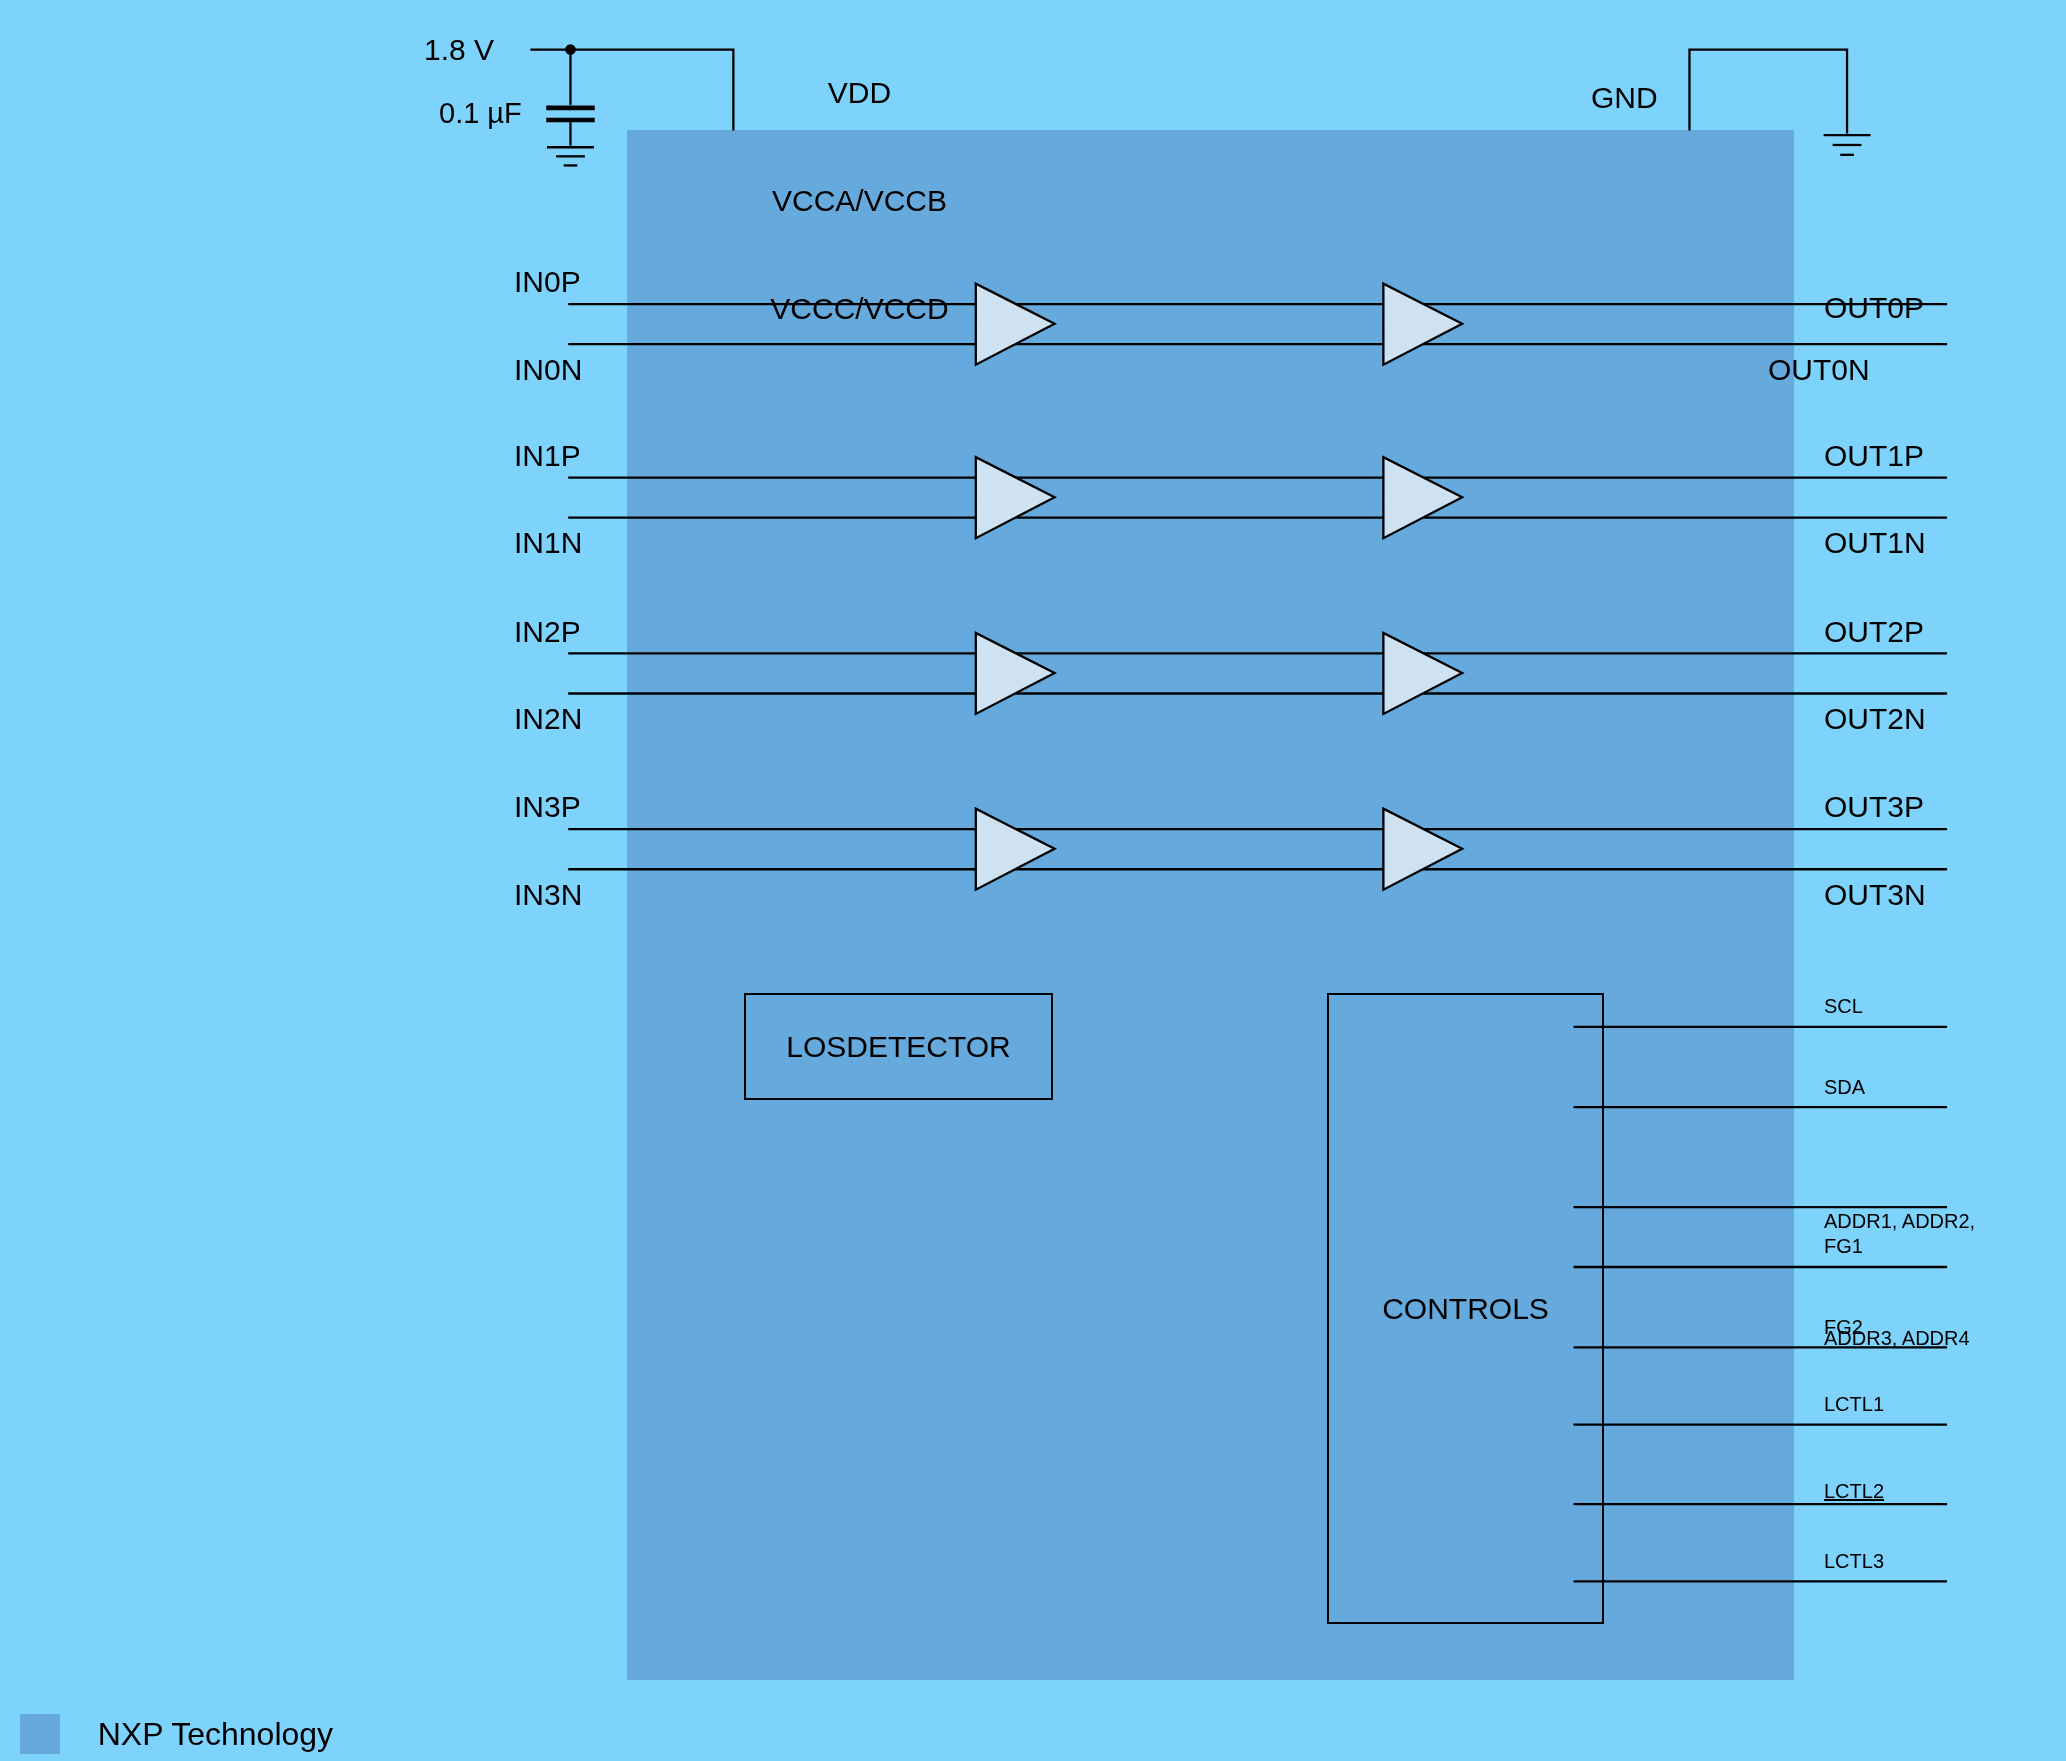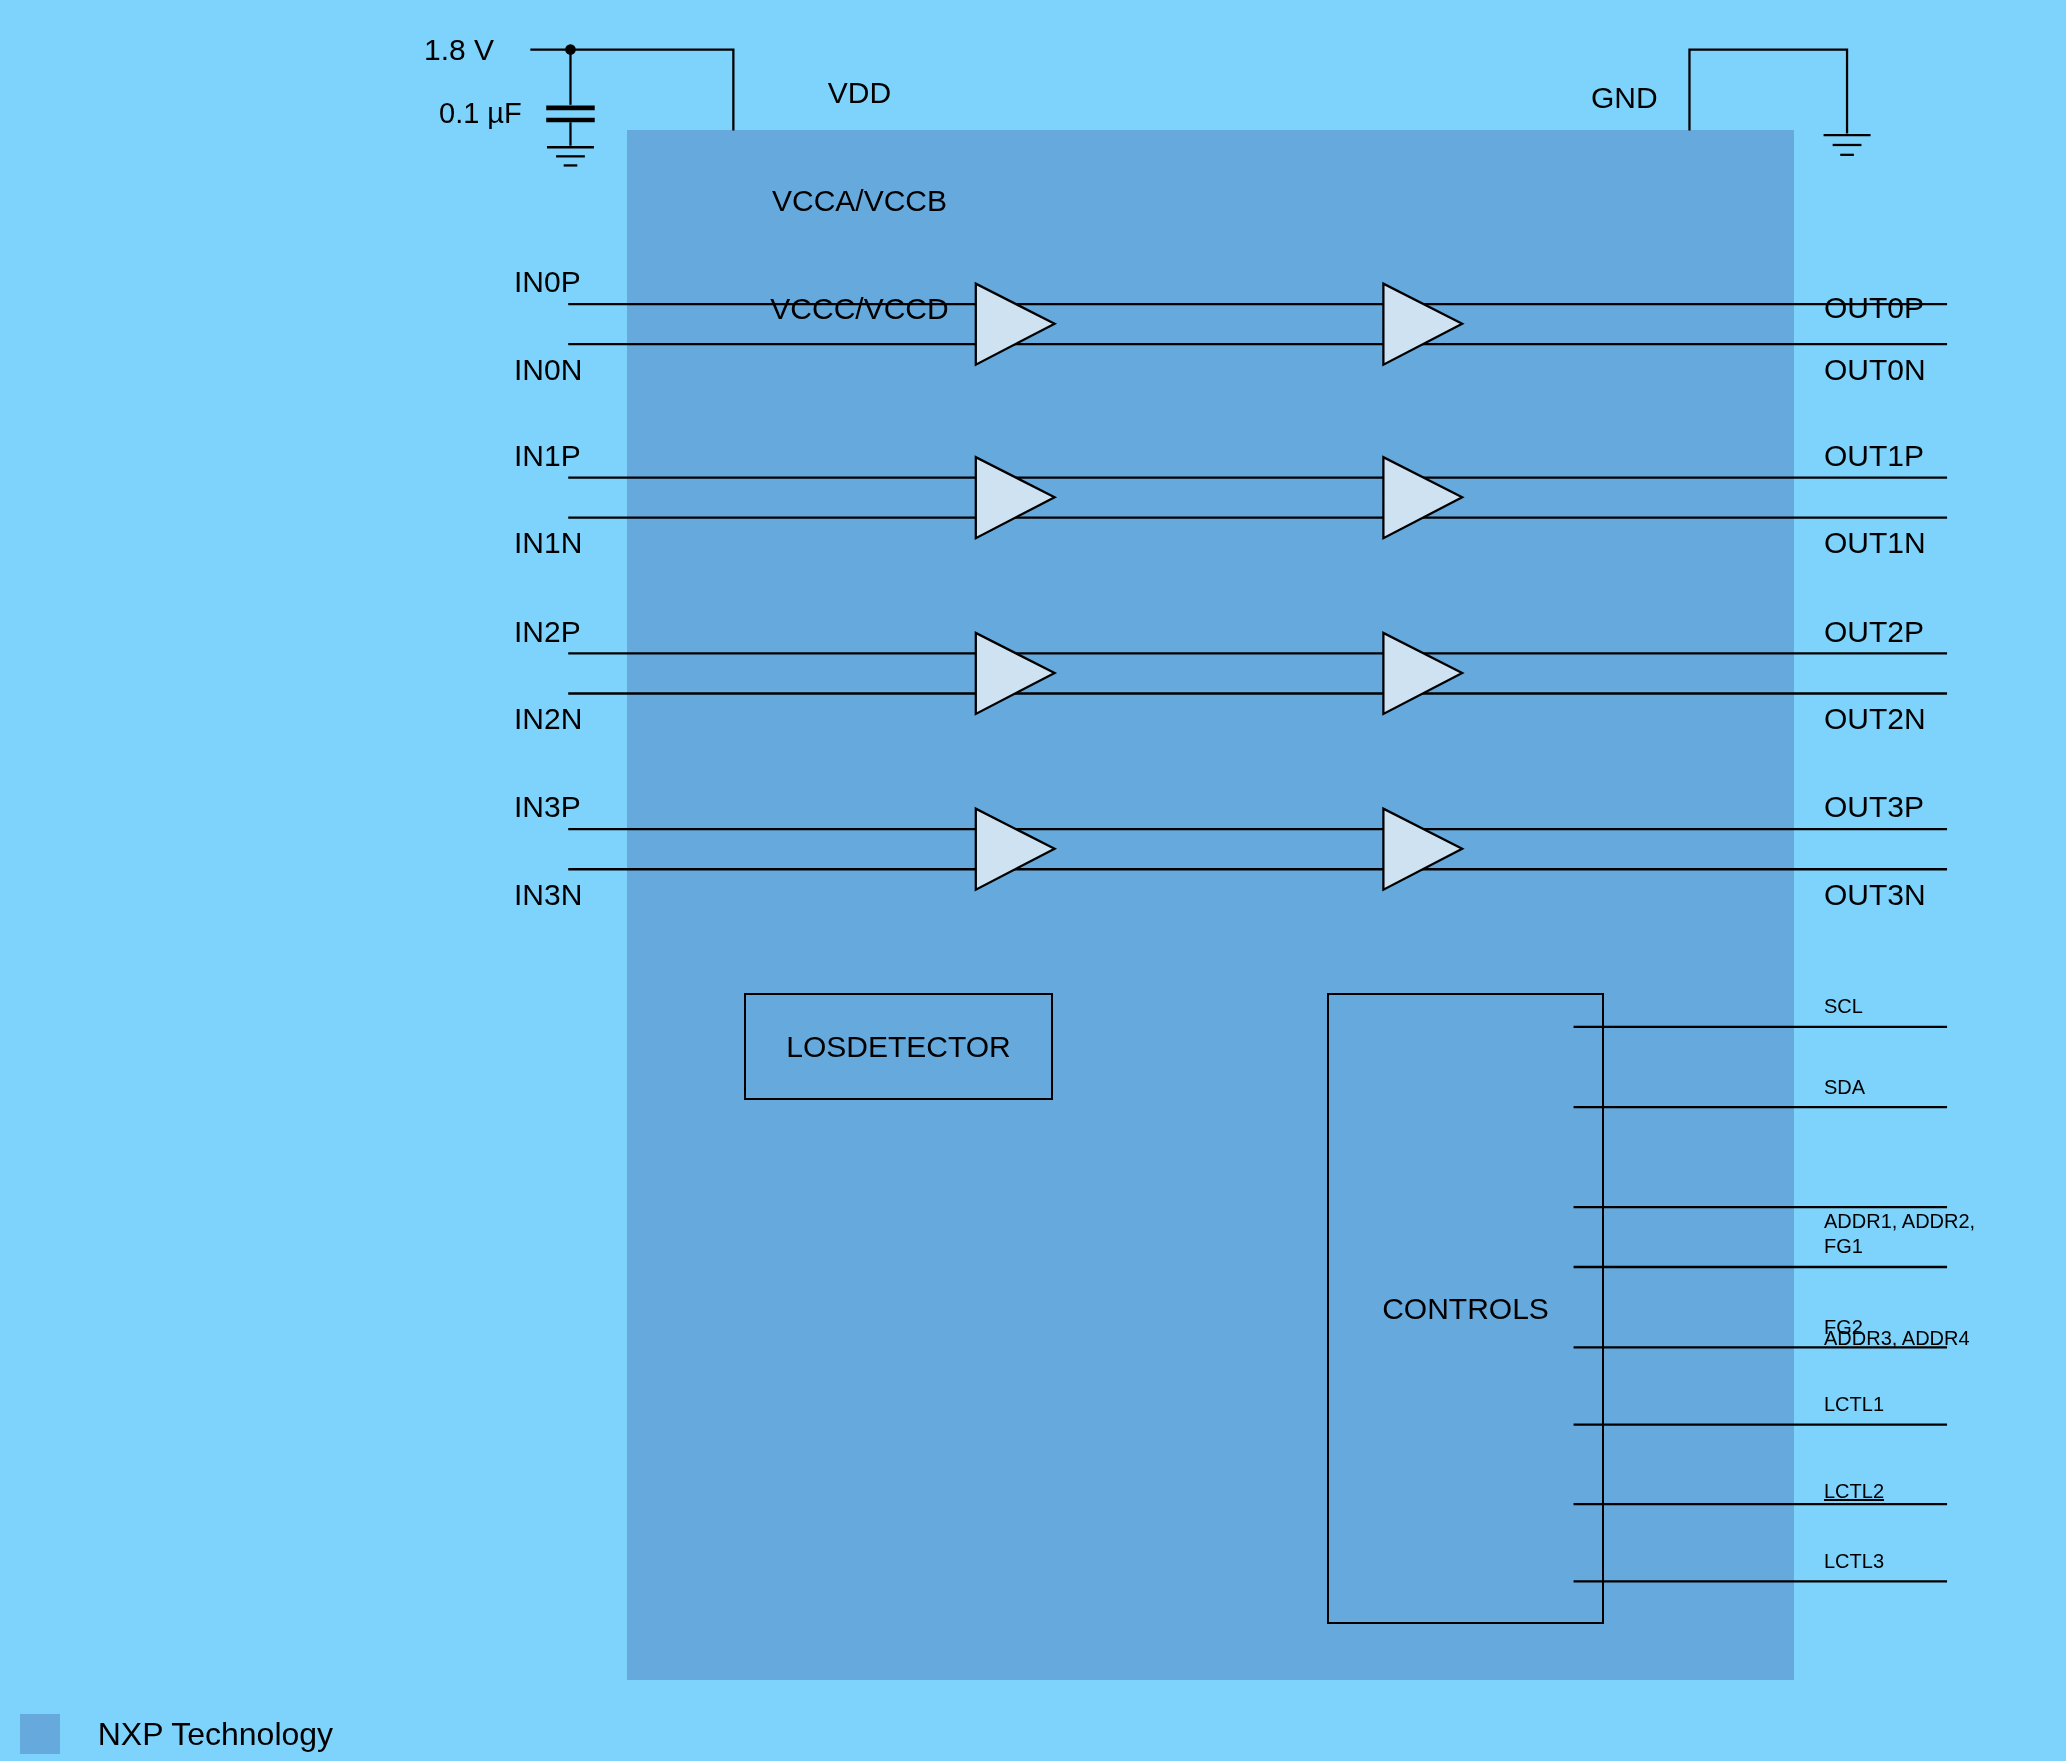--- a/index.html
+++ b/index.html
@@ -127,21 +127,21 @@
   <div class="lbl center" style="left:746px; top:3px; width:227px;">
     <span class="block-line">VDD</span>
     <span class="block-line">VCCA/VCCB</span>
     <span class="block-line">VCCC/VCCD</span>
   </div>
   <div class="lbl" style="left:1591px; top:80px;">GND</div>
 
   <div class="lbl" style="left:514px; top:264px;">IN0P</div>
   <div class="lbl" style="left:514px; top:352px;">IN0N</div>
   <div class="lbl" style="left:1824px; top:264px;margin-top:26px;">OUT0P</div>
-  <div class="lbl" style="left:1824px; top:352px;">OUT0N</div>
+  <div class="lbl" style="left:1768px; top:352px;">OUT0N</div>
 
   <div class="lbl" style="left:514px; top:438px;">IN1P</div>
   <div class="lbl" style="left:514px; top:525px;">IN1N</div>
   <div class="lbl" style="left:1824px; top:438px;">OUT1P</div>
   <div class="lbl" style="left:1824px; top:525px;">OUT1N</div>
 
   <div class="lbl" style="left:514px; top:614px;">IN2P</div>
   <div class="lbl" style="left:514px; top:701px;">IN2N</div>
   <div class="lbl" style="left:1824px; top:614px;">OUT2P</div>
   <div class="lbl" style="left:1824px; top:701px;">OUT2N</div>

